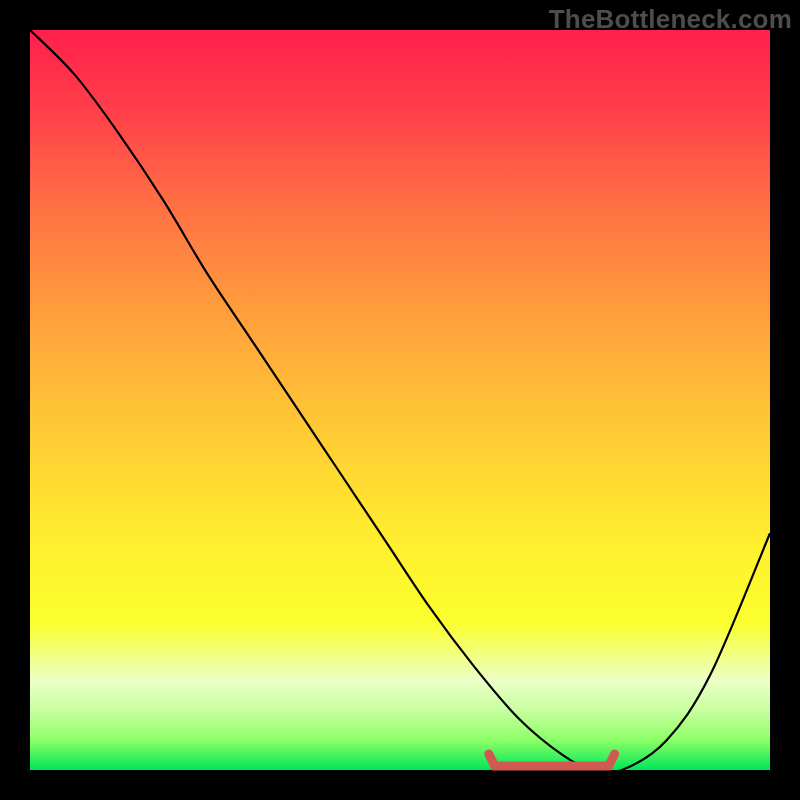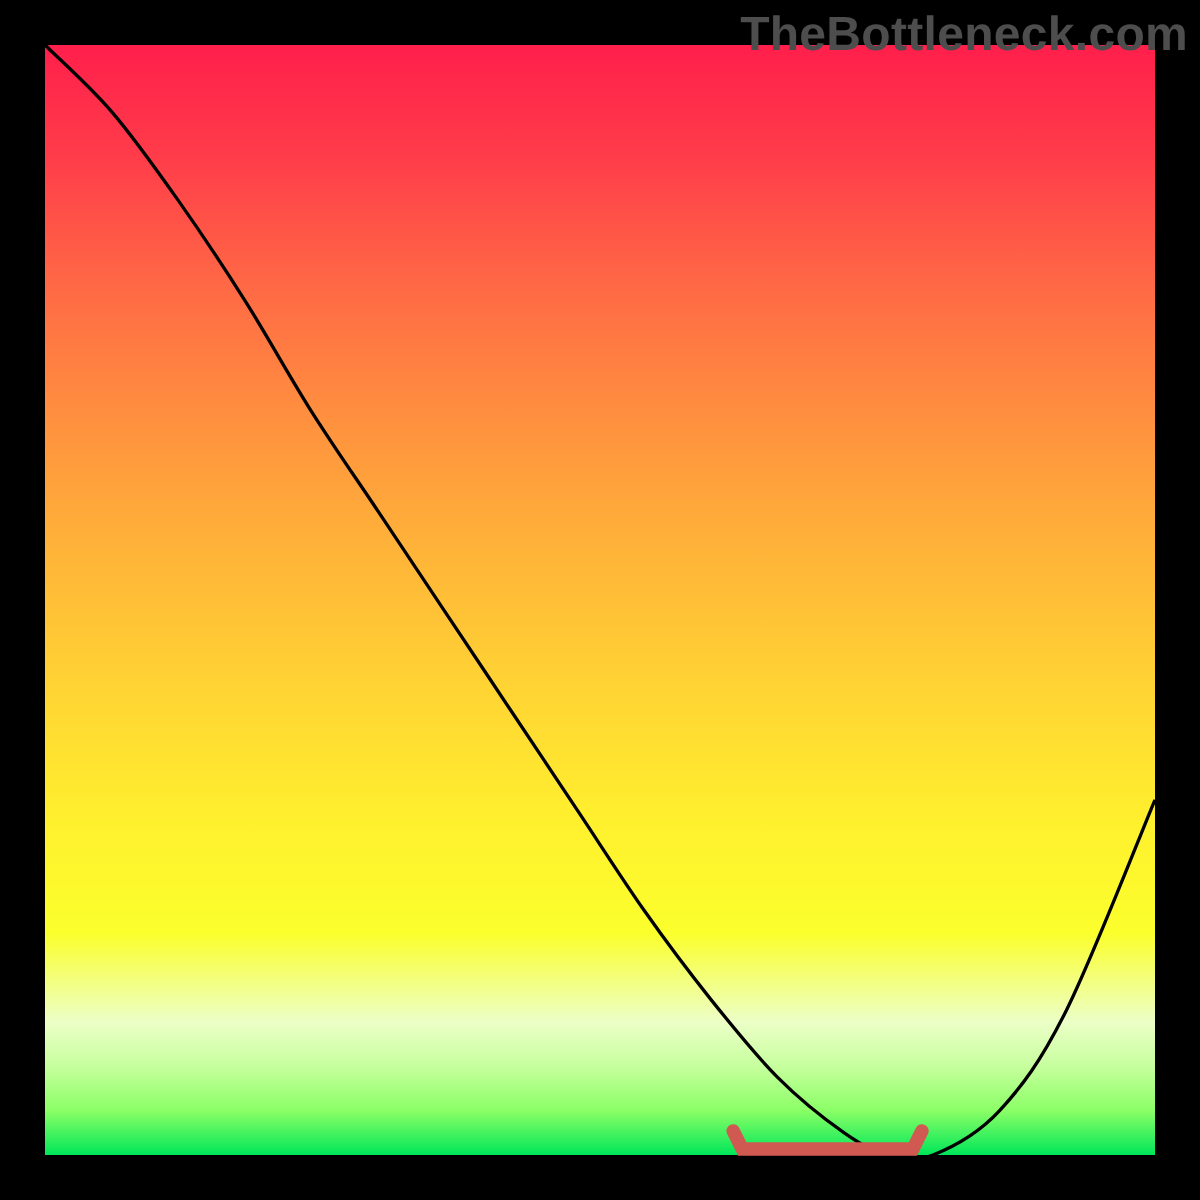--- a/index.html
+++ b/index.html
@@ -11,21 +11,21 @@
           #ff6a45 22%,
           #ff8e3f 33%,
           #ffb239 45%,
           #ffd433 58%,
           #fff02e 70%,
           #fbff2c 80%,
           #ecffc7 88%,
           #c7ff9e 92%,
           #8bff66 96%,
           #00e659 100%);}
-  .watermark{position:absolute;top:4px;right:8px;color:#4d4d4d;font-size:32px;font-weight:600;letter-spacing:.2px}
+  .watermark{position:absolute;top:4px;right:8px;color:#4d4d4d;font-size:26px;font-weight:600;letter-spacing:.2px}
   svg{position:absolute;left:30px;top:30px;width:740px;height:740px;overflow:visible}
   .curve{fill:none;stroke:#000;stroke-width:2.2}
   .mark{fill:none;stroke:#d05a52;stroke-width:9;stroke-linecap:round}
 </style>
 </head>
 <body>
 
 <div class="frame">
   <div class="plot"></div>
   <div class="watermark">TheBottleneck.com</div>

